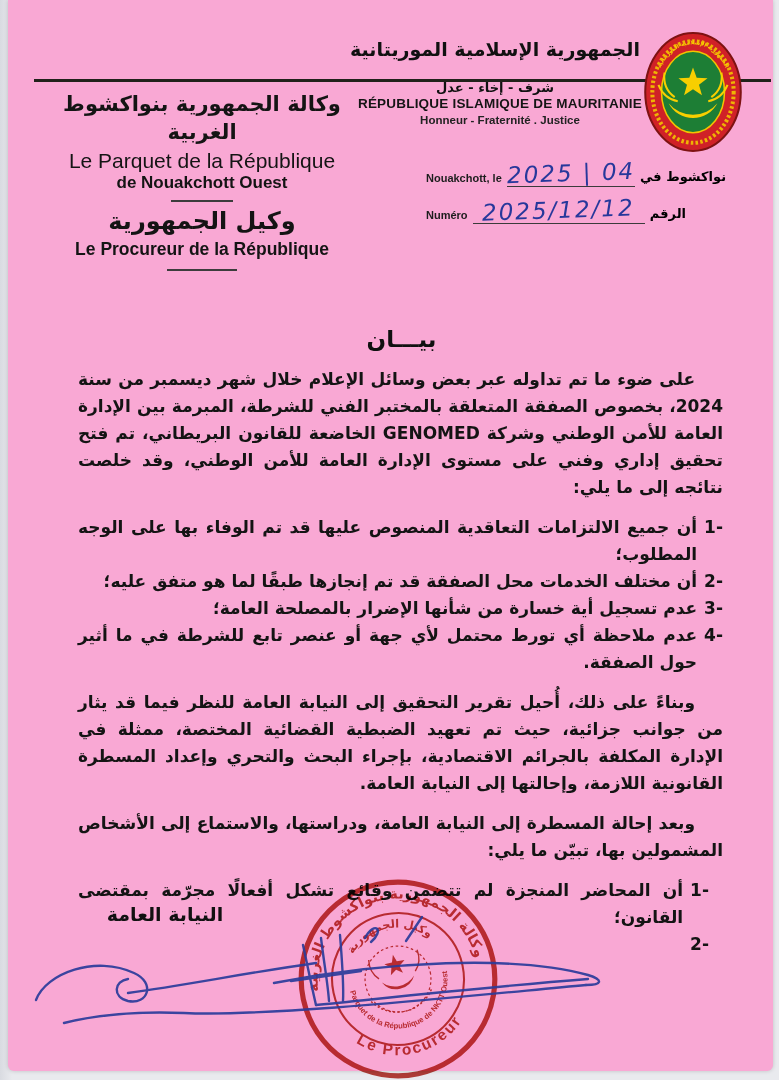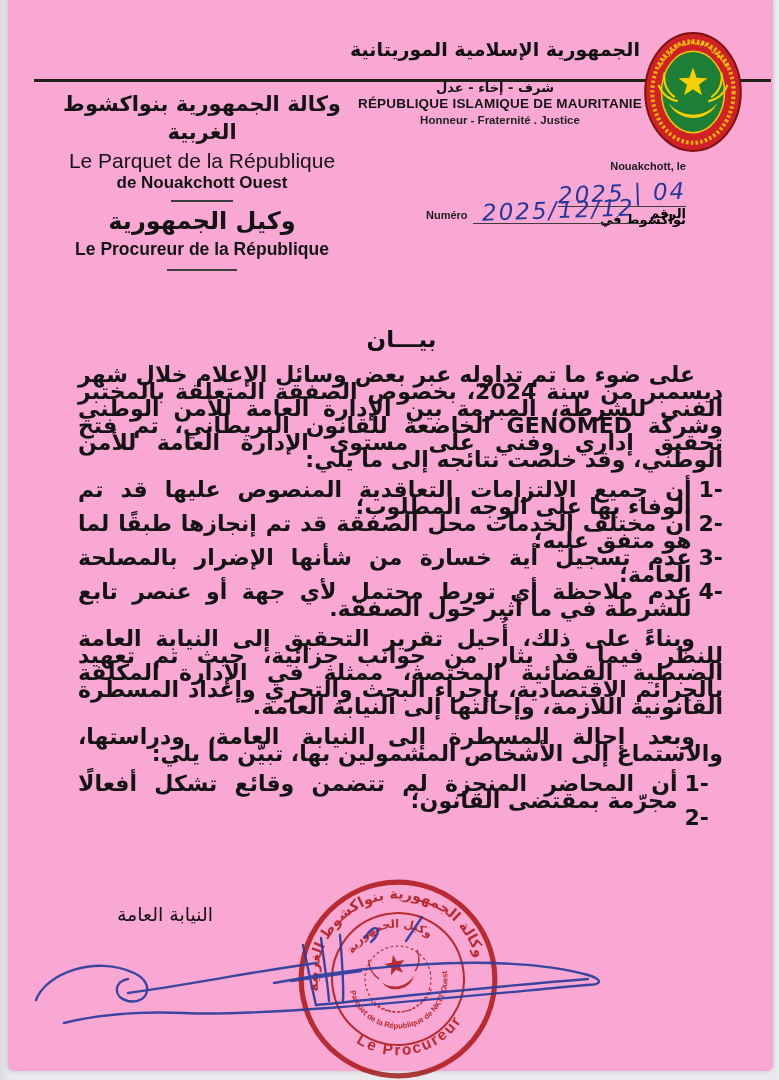--- a/index.html
+++ b/index.html
@@ -39,31 +39,31 @@
   .hand{
     font-family:"DejaVu Sans",sans-serif;font-style:italic;color:#27389b;
     font-size:23px;letter-spacing:2px;display:inline-block;transform:rotate(-2deg);
     white-space:nowrap;
   }
   
   .title{left:72px;top:326px;width:643px;text-align:center;
     font-family:"DejaVu Sans",sans-serif;font-size:23px;font-weight:800;color:#101010;}
   .body-text{
     left:70px;top:366px;width:645px;direction:rtl;text-align:justify;
-    font-family:"DejaVu Sans",sans-serif;font-size:22px;font-weight:600;
-    color:#141414;line-height:17px;
+    font-family:"DejaVu Sans",sans-serif;font-size:17px;font-weight:600;
+    color:#141414;line-height:27px;
   }
   .body-text p{margin:0 0 13px 0;text-indent:28px;}
   .list{margin:0 0 13px 0;}
   .list .li{display:flex;direction:rtl;}
   .list .num{direction:ltr;unicode-bidi:bidi-override;margin-left:7px;white-space:nowrap;}
   .list.indent{padding-right:14px;}
   
   .issuer{left:92px;top:903px;width:130px;text-align:center;
-    font-family:"DejaVu Sans",sans-serif;font-size:19px;font-weight:400;color:#111;}
+    font-family:"DejaVu Sans",sans-serif;font-size:19px;font-weight:700;color:#111;}
   .emblem-svg{left:633px;top:30px;}
   .stamp-svg{left:281px;top:876px;mix-blend-mode:multiply;}
   .sig-svg{left:8px;top:893px;pointer-events:none;}
 </style>
 </head>
 <body>
 
 <div class="paper">
 
   <div class="abs hdr-ar">
@@ -100,21 +100,21 @@
   <div class="abs lh">
     <div class="ar1">وكالة الجمهورية بنواكشوط الغربية</div>
     <div class="fr1">Le Parquet de la République</div>
     <div class="fr2">de Nouakchott Ouest</div>
     <div class="div"></div>
     <div class="ar2">وكيل الجمهورية</div>
     <div class="fr3">Le Procureur de la République</div>
     <div class="div2"></div>
   </div>
 
-  <div class="abs meta" style="top:160px;flex-direction:column;">
+  <div class="abs meta" style="top:160px;">
     <span class="fr-label">Nouakchott, le</span>
     <span class="cell"><span class="hand">2025 | 04</span></span>
     <span class="ar-label">نواكشوط في</span>
   </div>
 
   <div class="abs meta" style="top:197px;">
     <span class="fr-label">Numéro</span>
     <span class="cell"><span class="hand">2025/12/12</span></span>
     <span class="ar-label">الرقم</span>
   </div>

